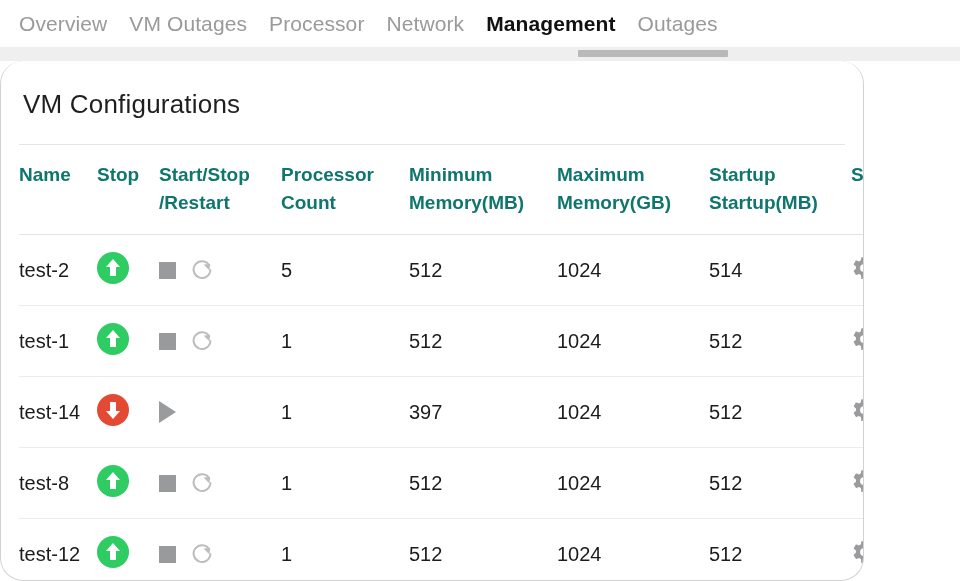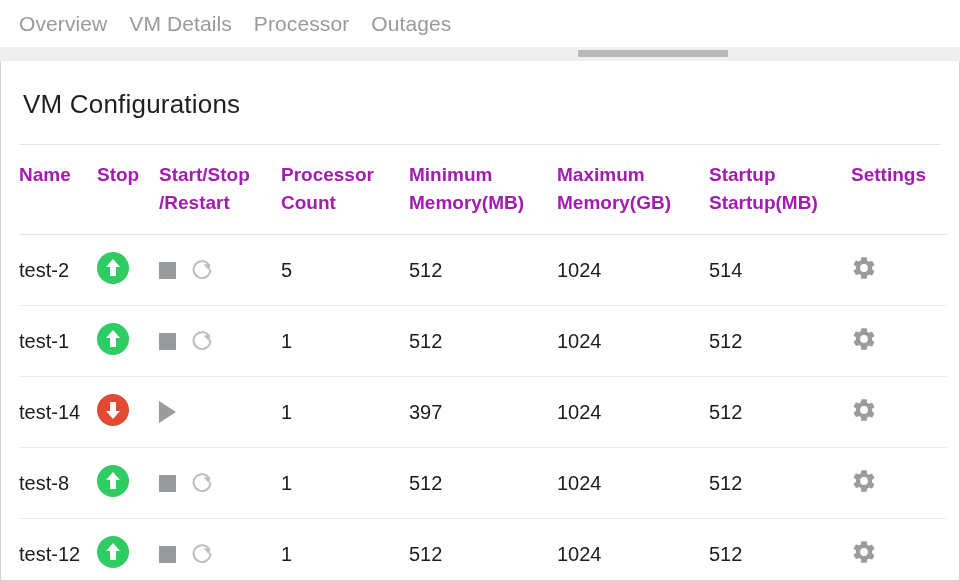--- a/index.html
+++ b/index.html
@@ -61,27 +61,28 @@
     height: 7px;
     background: #b9b9b9;
     border-radius: 1px;
   }
 
   
   .card {
     position: absolute;
     left: 0;
     top: 61px;
-    width: 960px;
+    width: 864px;
     height: 520px;
     background: #ffffff;
     border-left: 1px solid #d2d2d2;
     border-right: 1px solid #d2d2d2;
     border-bottom: 1px solid #d2d2d2;
     overflow: hidden;
+    border-radius: 23px;
   }
 
   .card-title {
     font-size: 26px;
     color: #1f1f1f;
     font-weight: normal;
     padding: 28px 0 0 22px;
     letter-spacing: 0.2px;
   }
 
@@ -94,21 +95,21 @@
   
   table.vmtable {
     width: 924px;
     margin: 0 18px;
     border-collapse: collapse;
     table-layout: fixed;
   }
 
   table.vmtable thead th {
     font-size: 19px;
-    color: #a21caf;
+    color: #0f766e;
     font-weight: bold;
     text-align: left;
     vertical-align: top;
     padding: 16px 0 18px 0;
     line-height: 1.45;
     border-bottom: 1px solid #e4e4e4;
   }
 
   th.col-name     { width: 78px;  padding-left: 6px; }
   th.col-state    { width: 62px;  }
@@ -181,22 +182,24 @@
   .restart-icon svg { display: block; }
   .gear-icon   svg { display: block; }
 </style>
 </head>
 <body>
 
 <div class="page">
 
   <div class="tabbar">
     <div class="tab">Overview</div>
-    <div class="tab">VM Details</div>
+    <div class="tab">VM Outages</div>
     <div class="tab">Processor</div>
+    <div class="tab">Network</div>
+    <div class="tab active">Management</div>
     <div class="tab">Outages</div>
   </div>
   <div class="tabstrip"></div>
   <div class="tab-indicator"></div>
 
   <div class="card">
 
     <div class="card-title">VM Configurations</div>
     <div class="title-rule"></div>
 

